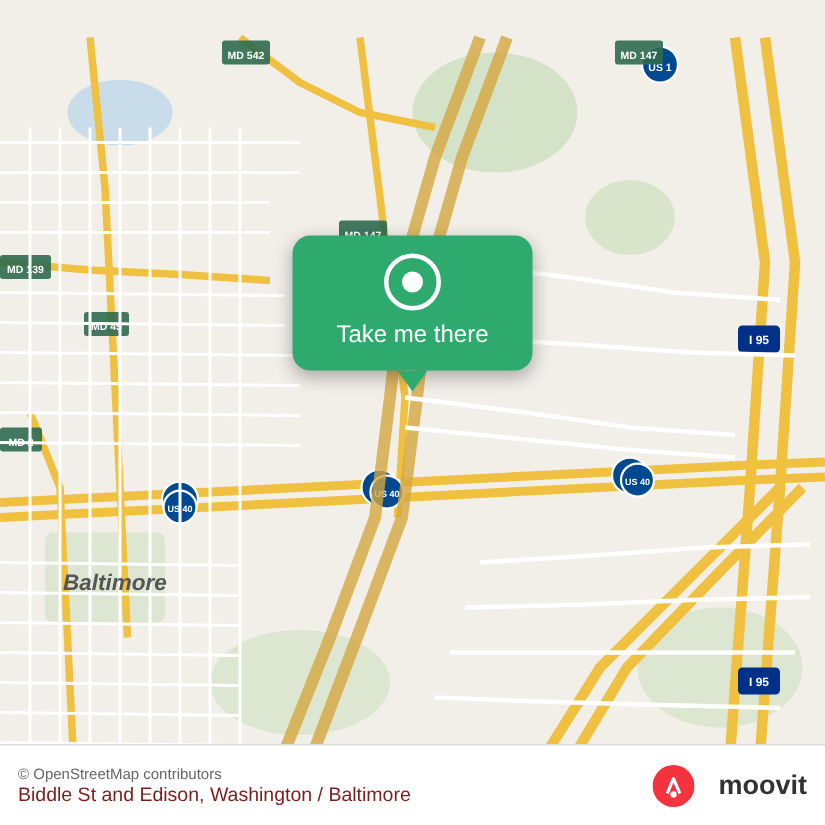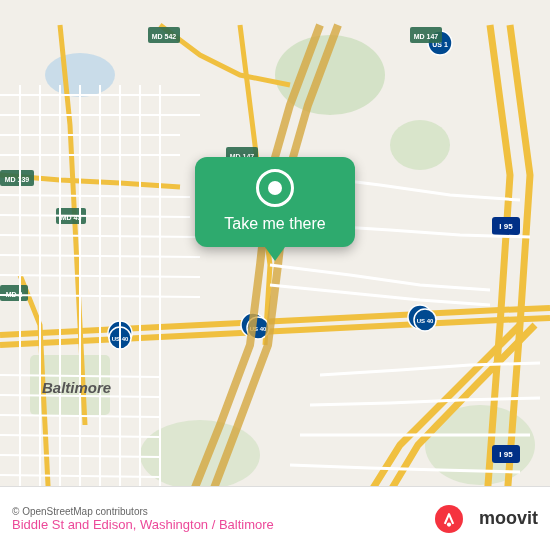--- a/index.html
+++ b/index.html
@@ -39,37 +39,37 @@
       position: absolute;
       bottom: 0;
       left: 0;
       right: 0;
       background: white;
       padding: 8px 12px;
       display: flex;
       align-items: center;
       justify-content: space-between;
       border-top: 1px solid #ddd;
-      height: 64px;
+      height: 54px;
       z-index: 10;
     }
 
     .bottom-left {
       display: flex;
       flex-direction: column;
     }
 
     .copyright-text {
       font-size: 10px;
       color: #666;
     }
 
     .location-text {
       font-size: 13px;
-      color: #ec4899;
+      color: #7f1d1d;
       font-weight: 400;
     }
 
     .moovit-logo {
       display: flex;
       align-items: center;
       gap: 16px;
     }
 
     .moovit-icon {

